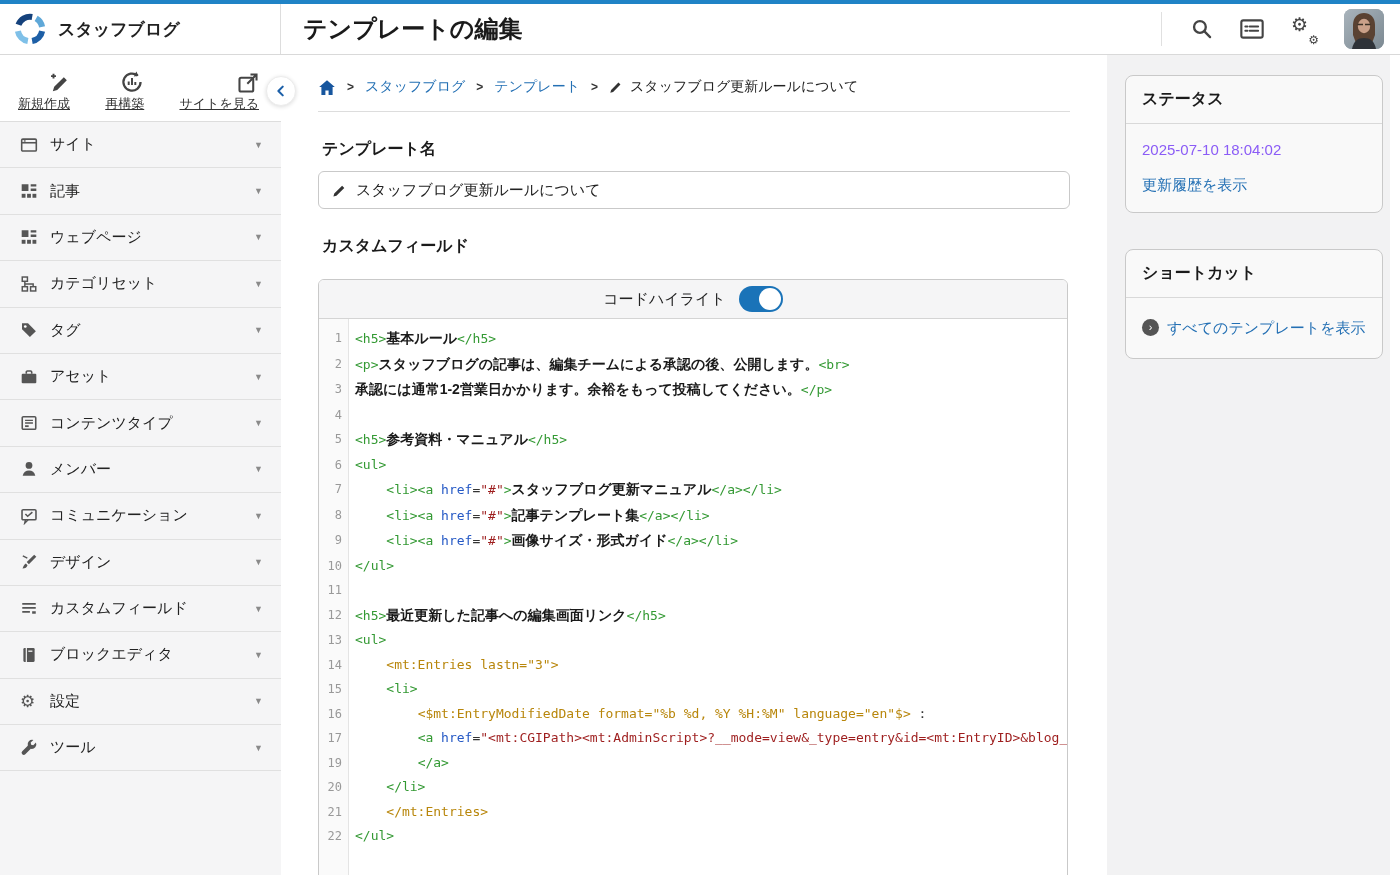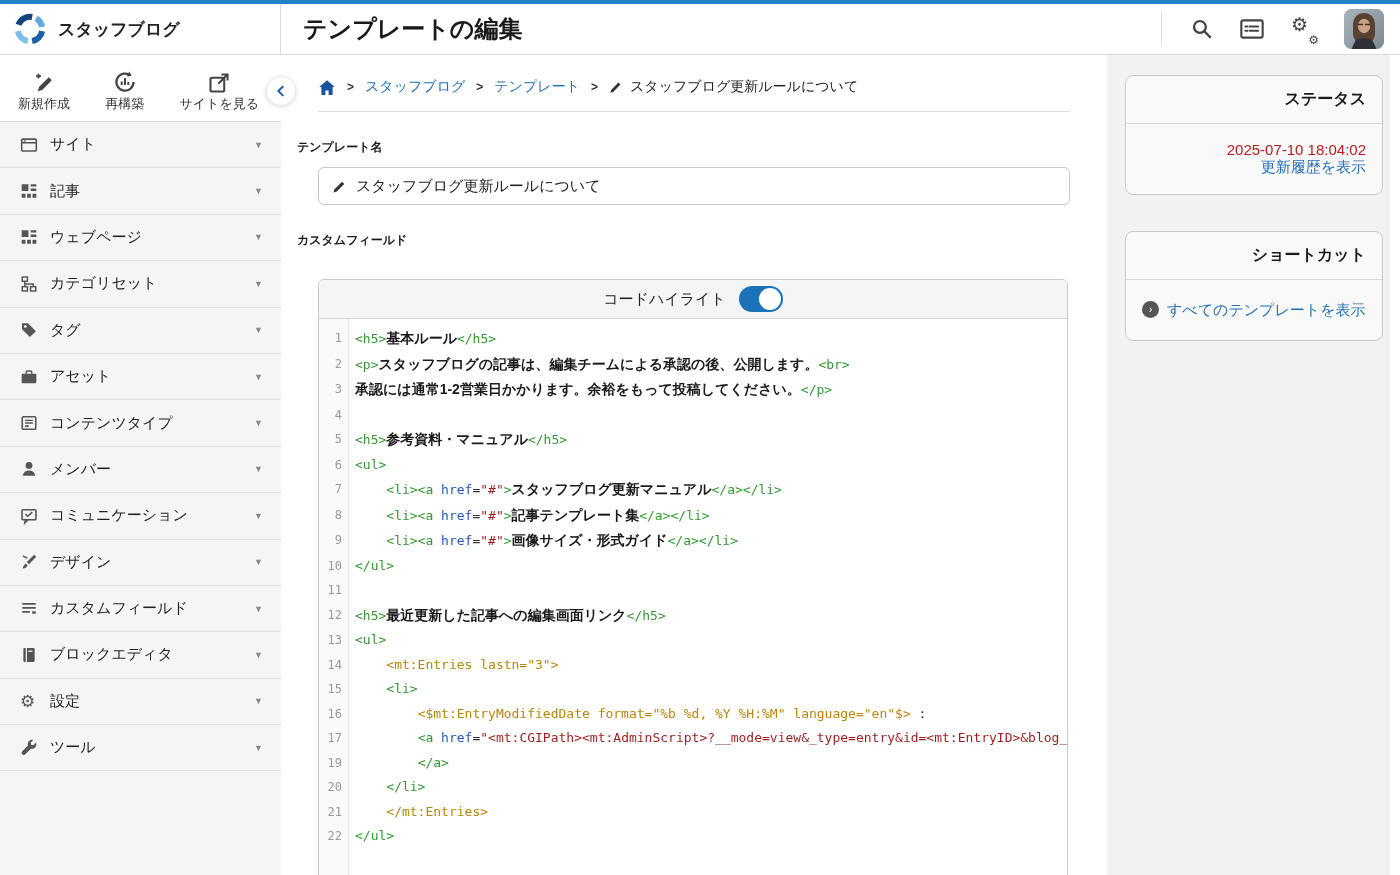--- a/index.html
+++ b/index.html
@@ -20,42 +20,42 @@
   .top-icon { color:#444; display:flex; align-items:center; }
   .gears { position:relative; width:26px; height:24px; color:#444; }
   .gears .g1 { position:absolute; left:0; top:-4px; font-size:19px; }
   .gears .g2 { position:absolute; right:-2px; bottom:-6px; font-size:12px; }
   .avatar { width:40px; height:40px; border-radius:8px; overflow:hidden; display:block; }
 
   
   .sidebar { position:absolute; top:55px; left:0; width:281px; bottom:0; background:#f5f5f6; }
   .actions { height:67px; background:#fff; display:flex; justify-content:space-between;
              padding:6px 14px 0 10px; border-bottom:1px solid #ddd; }
-  .action-btn { display:flex; flex-direction:column; align-items:center; justify-content:center;
-                gap:1px; padding:0 8px; color:#333; }
+  .action-btn { display:flex; flex-direction:column; align-items:flex-end; justify-content:center;
+                gap:1px; padding:0 8px; color:#333;text-decoration:underline; }
   .action-btn .a-icon { height:24px; display:flex; align-items:flex-end; color:#444; }
   .action-btn .a-label { font-size:13px; white-space:nowrap; }
   .menu-item { height:46.4px; display:flex; align-items:center; padding:0 18px 0 20px;
                border-bottom:1px solid #e0e0e0; }
   .mi-icon { width:30px; display:flex; align-items:center; color:#555; }
   .mi-label { flex:1; font-size:15px; color:#222; }
   .mi-caret { font-size:9px; color:#8a8a8a; }
   .collapse-btn { position:absolute; left:266px; top:76px; width:30px; height:30px; border-radius:50%;
                   background:#fff; border:1px solid #ececec; box-shadow:0 1px 4px rgba(0,0,0,.14);
                   display:flex; align-items:center; justify-content:center; z-index:35; }
 
   
   .main { position:absolute; top:55px; left:281px; width:826px; bottom:0; background:#fff; }
   .breadcrumb { display:flex; align-items:center; gap:11px; padding:23px 37px 15px; font-size:14px; }
   .crumb-home { display:flex; align-items:center; }
   .crumb-sep { color:#333; font-size:12px; font-weight:bold; }
   .crumb-link { color:var(--link); text-decoration:none; }
   .crumb-current { color:#222; display:flex; align-items:center; gap:7px; }
   .bc-divider { margin:0 37px; border:none; border-top:1px solid #ddd; }
-  .form-label { font-weight:bold; font-size:12px; margin:27px 16px 11px; }
+  .form-label { font-weight:bold; font-size:16px; margin:27px 41px 11px; }
   .name-input { margin:0 37px; height:38px; border:1px solid #c9c9c9; border-radius:6px;
                 display:flex; align-items:center; gap:9px; padding:0 13px; font-size:15px;
                 color:#222; background:#fff; }
 
   .editor { position:absolute; top:224px; left:37px; width:750px; height:720px;
             border:1px solid #c9c9c9; border-radius:6px; overflow:hidden; background:#fff; }
   .editor-toolbar { height:39px; background:#f5f5f6; border-bottom:1px solid #d4d4d4;
                     display:flex; align-items:center; justify-content:center; gap:13px; padding:0 16px; }
   .toolbar-label { font-size:15px; color:#222; }
   .toggle { width:44px; height:26px; border-radius:13px; background:var(--toggle-on); position:relative; }
@@ -71,28 +71,28 @@
   .lc { flex:1; padding-left:6px; overflow:hidden; }
   .seg-tag  { color:var(--syn-tag); }
   .seg-attr { color:var(--syn-attr); }
   .seg-str  { color:var(--syn-str); }
   .seg-mt   { color:var(--syn-mt); }
   .seg-txt  { color:#1a1a1a; font-weight:600; font-family:"Liberation Sans",sans-serif; font-size:14px; }
   .seg-pln  { color:#333; }
 
   
   .rightpanel { position:absolute; top:55px; left:1107px; right:0; bottom:0; background:#f2f2f3;
-                padding:20px 0 0 18px;text-align:right; }
+                padding:20px 0 0 18px; }
   .scrollstrip { position:absolute; top:0; right:0; width:10px; bottom:0; background:#fff; }
   .panel-card { width:258px; background:#f9f9f9; border:1px solid #c9c9c9; border-radius:8px;
                 margin-bottom:36px; overflow:hidden; }
   .panel-card .card-title { padding:13px 16px; font-size:16px; font-weight:bold;
                             border-bottom:1px solid #d9d9d9; }
   .panel-body { padding:17px 16px; font-size:15px; }
-  .status-time { color:#b91c1c; }
+  .status-time { color:#8b5cf6; margin-bottom:18px; }
   .panel-link { color:var(--link); text-decoration:none; }
   .shortcut-row { display:flex; gap:8px; line-height:1.75; }
   .circle-arrow { flex:0 0 17px; width:17px; height:17px; margin-top:4px; border-radius:50%;
                   background:#555; color:#fff; font-size:11px; display:flex; align-items:center;
                   justify-content:center; }
 </style>
 </head>
 <body>
 
 <div class="topstrip" data-interactable="false"></div>

